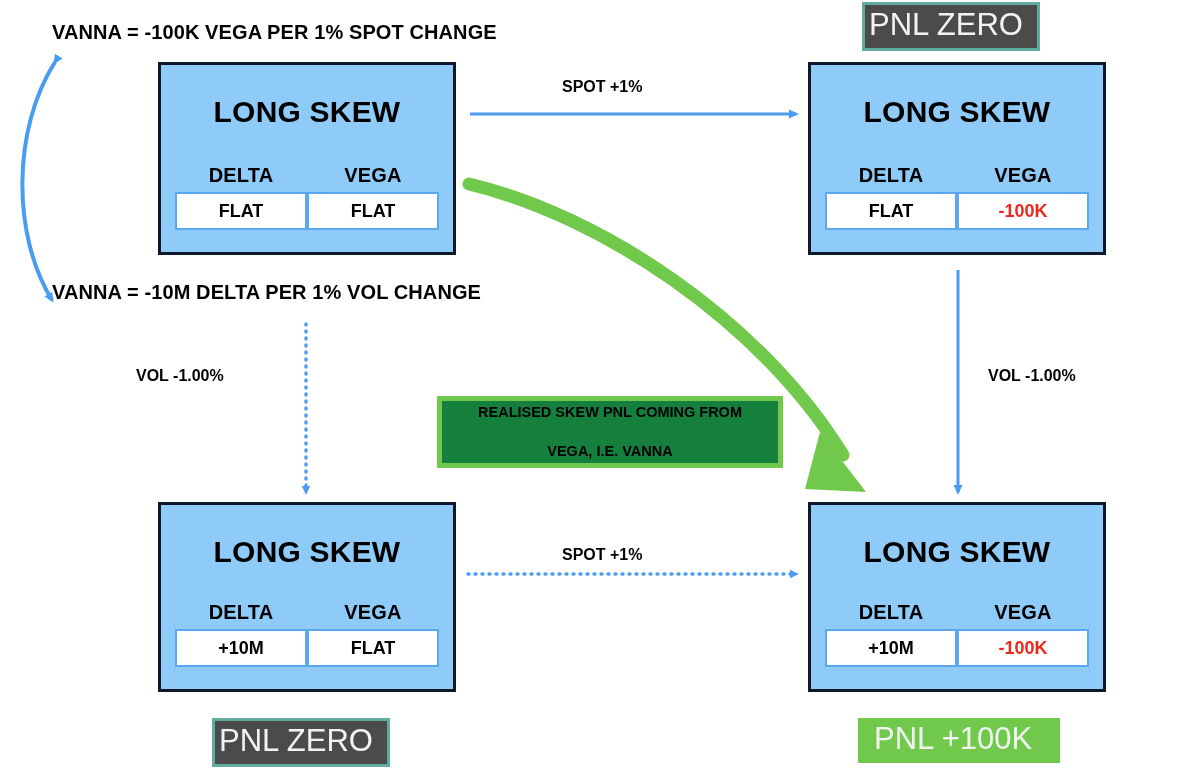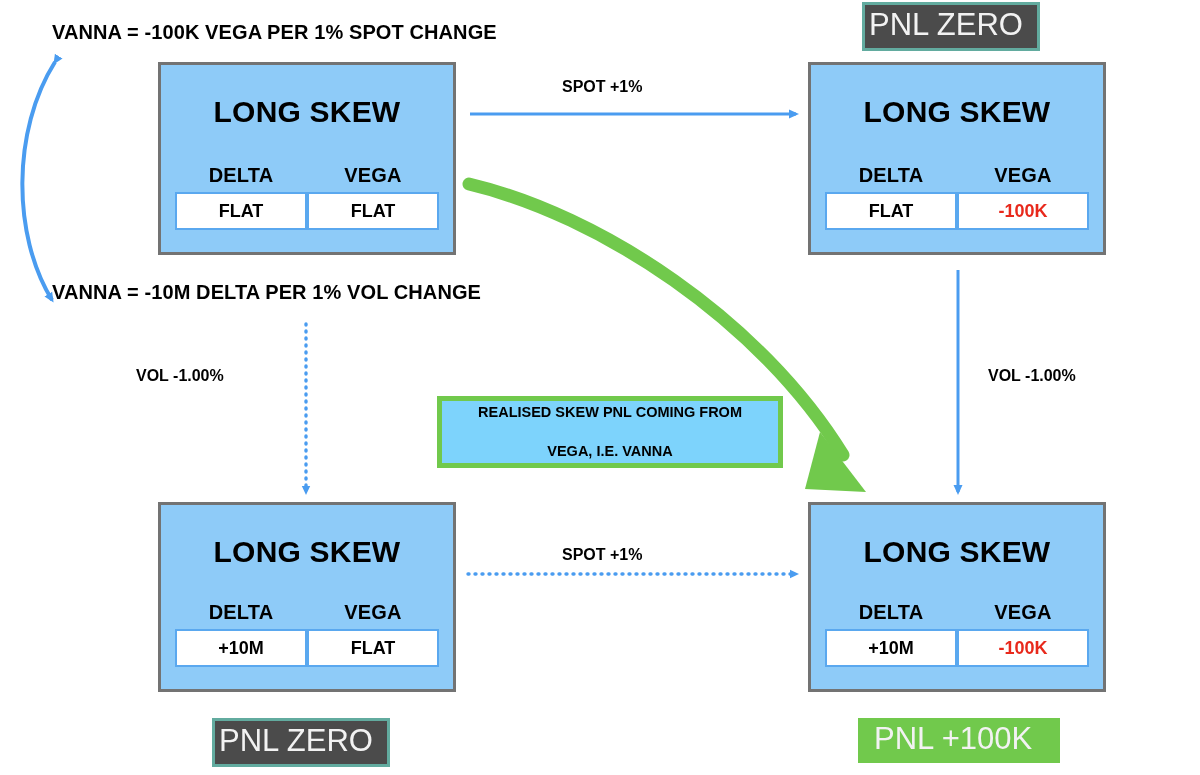--- a/index.html
+++ b/index.html
@@ -25,21 +25,21 @@
     width: 1200px;
     height: 775px;
     pointer-events: none;
   }
 
   
   .node {
     position: absolute;
     box-sizing: border-box;
     background: #8ecbf8;
-    border: 3px solid #737373;
+    border: 3px solid #0f172a;
     width: 298px;
     height: 193px;
   }
   .node.tl { left: 158px; top: 62px; }
   .node.tr { left: 808px; top: 62px; }
   .node.bl { left: 158px; top: 502px; height: 190px; }
   .node.br { left: 808px; top: 502px; height: 190px; }
 
   .node-title {
     position: absolute;
@@ -130,21 +130,21 @@
   .lbl.vol-right{ left: 988px; top: 367px; }
 
   
   .note {
     position: absolute;
     box-sizing: border-box;
     left: 437px;
     top: 396px;
     width: 346px;
     height: 72px;
-    background: #7dd3fc;
+    background: #15803d;
     border: 5px solid #71c94c;
     display: flex;
     align-items: center;
     justify-content: center;
     text-align: center;
     padding: 0 8px;
   }
   .note-text {
     font-size: 14.5px;
     font-weight: bold;

